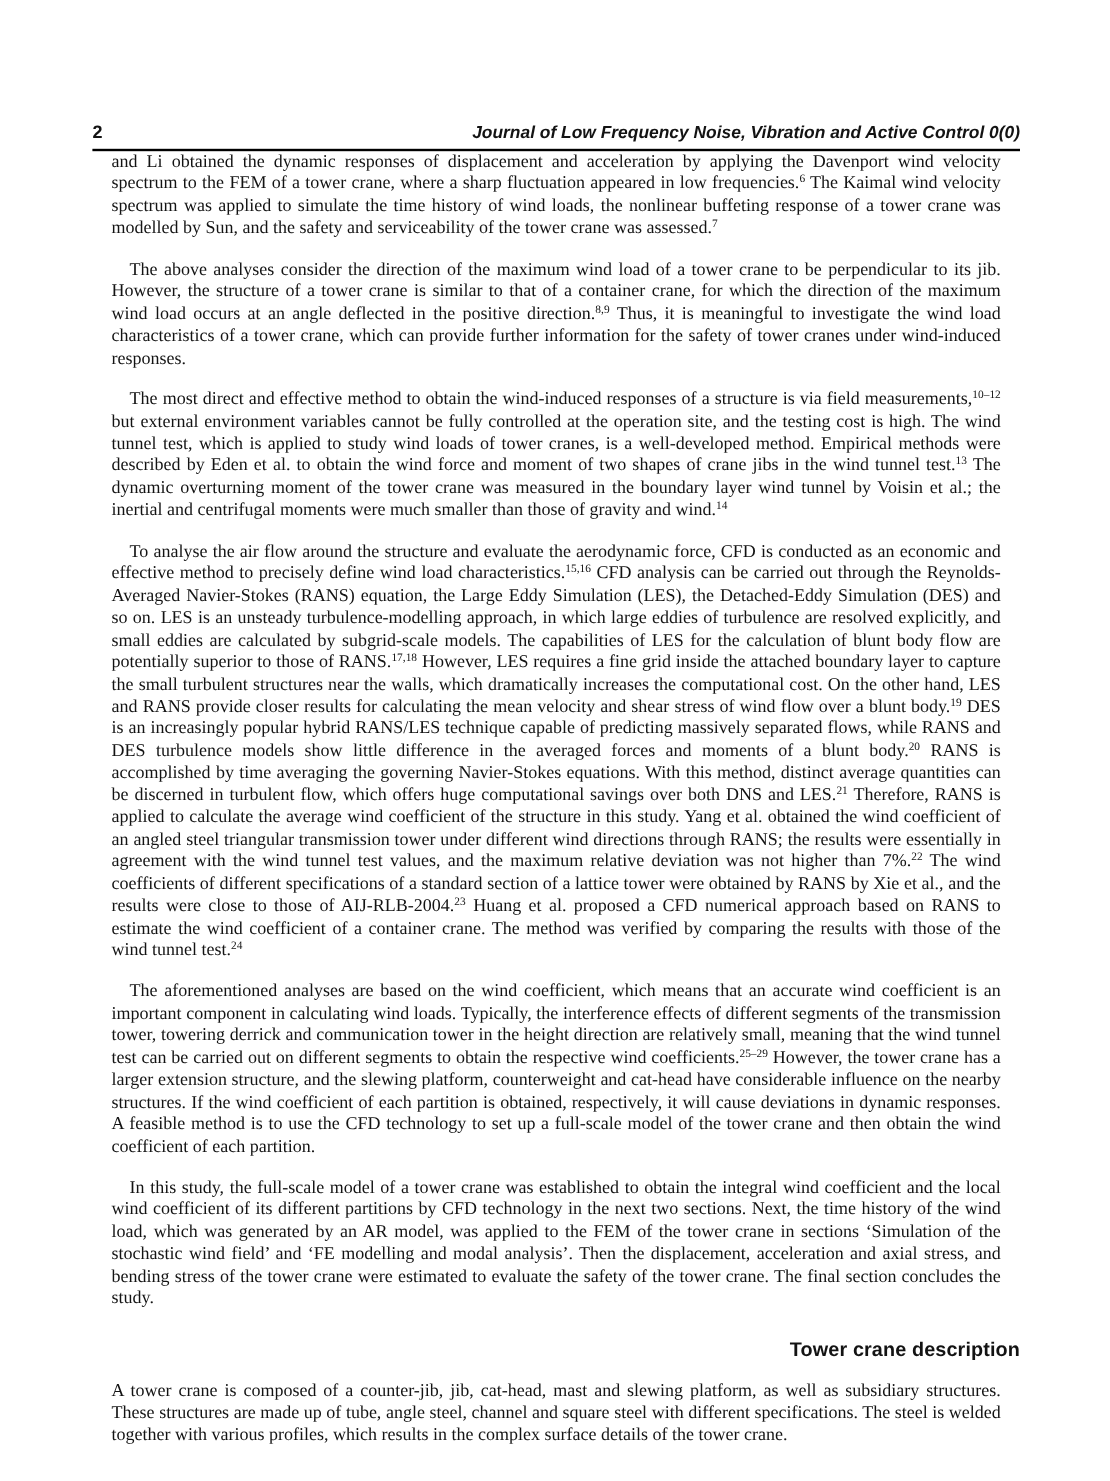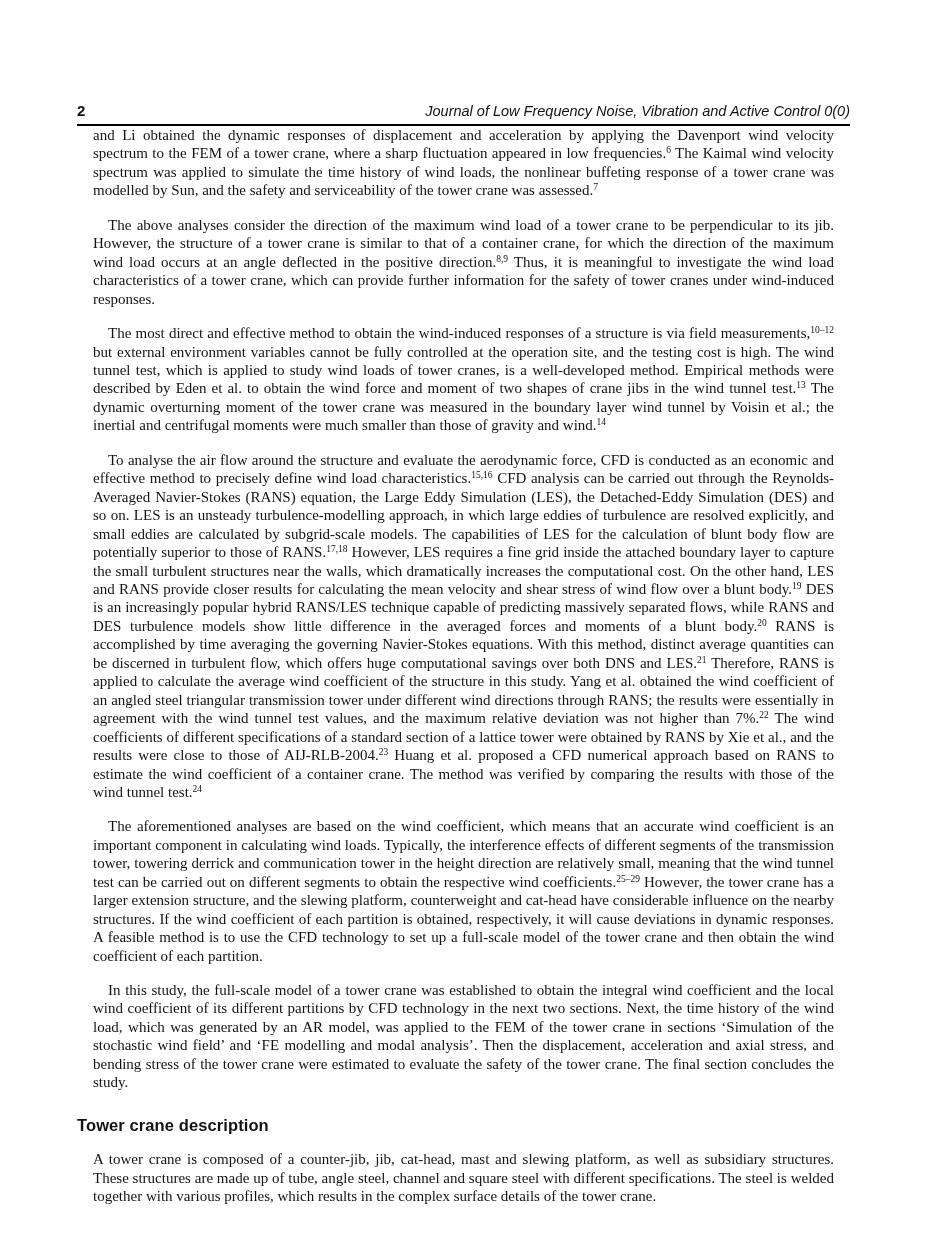--- a/index.html
+++ b/index.html
@@ -25,21 +25,21 @@
     font-family: "Liberation Sans", sans-serif;
   }
   .page-number {
     font-size: 15px;
     font-weight: bold;
     letter-spacing: 0.2px;
   }
   .journal-title {
     font-size: 14.5px;
     font-style: italic;
-    font-weight: normal;
+    font-weight: bold;
     margin-top: 44px;
   }
   .body-text {
     position: absolute;
     left: 77px;
     top: 110px;
     width: 773px;
     font-size: 15px;
     line-height: 18.45px;
     text-align: justify;
@@ -55,21 +55,21 @@
     vertical-align: baseline;
     position: relative;
     top: -5px;
   }
   .section-heading {
     font-family: "Liberation Sans", sans-serif;
     font-weight: bold;
     font-size: 16.5px;
     letter-spacing: 0.1px;
     margin: 24px 0 13px 0;
-    text-align: left;
+    text-align: right;
   }
 </style>
 </head>
 <body>
 
 <div class="page">
 
   <header class="page-header">
     <span class="page-number">2</span>
     <span class="journal-title">Journal of Low Frequency Noise, Vibration and Active Control 0(0)</span>

